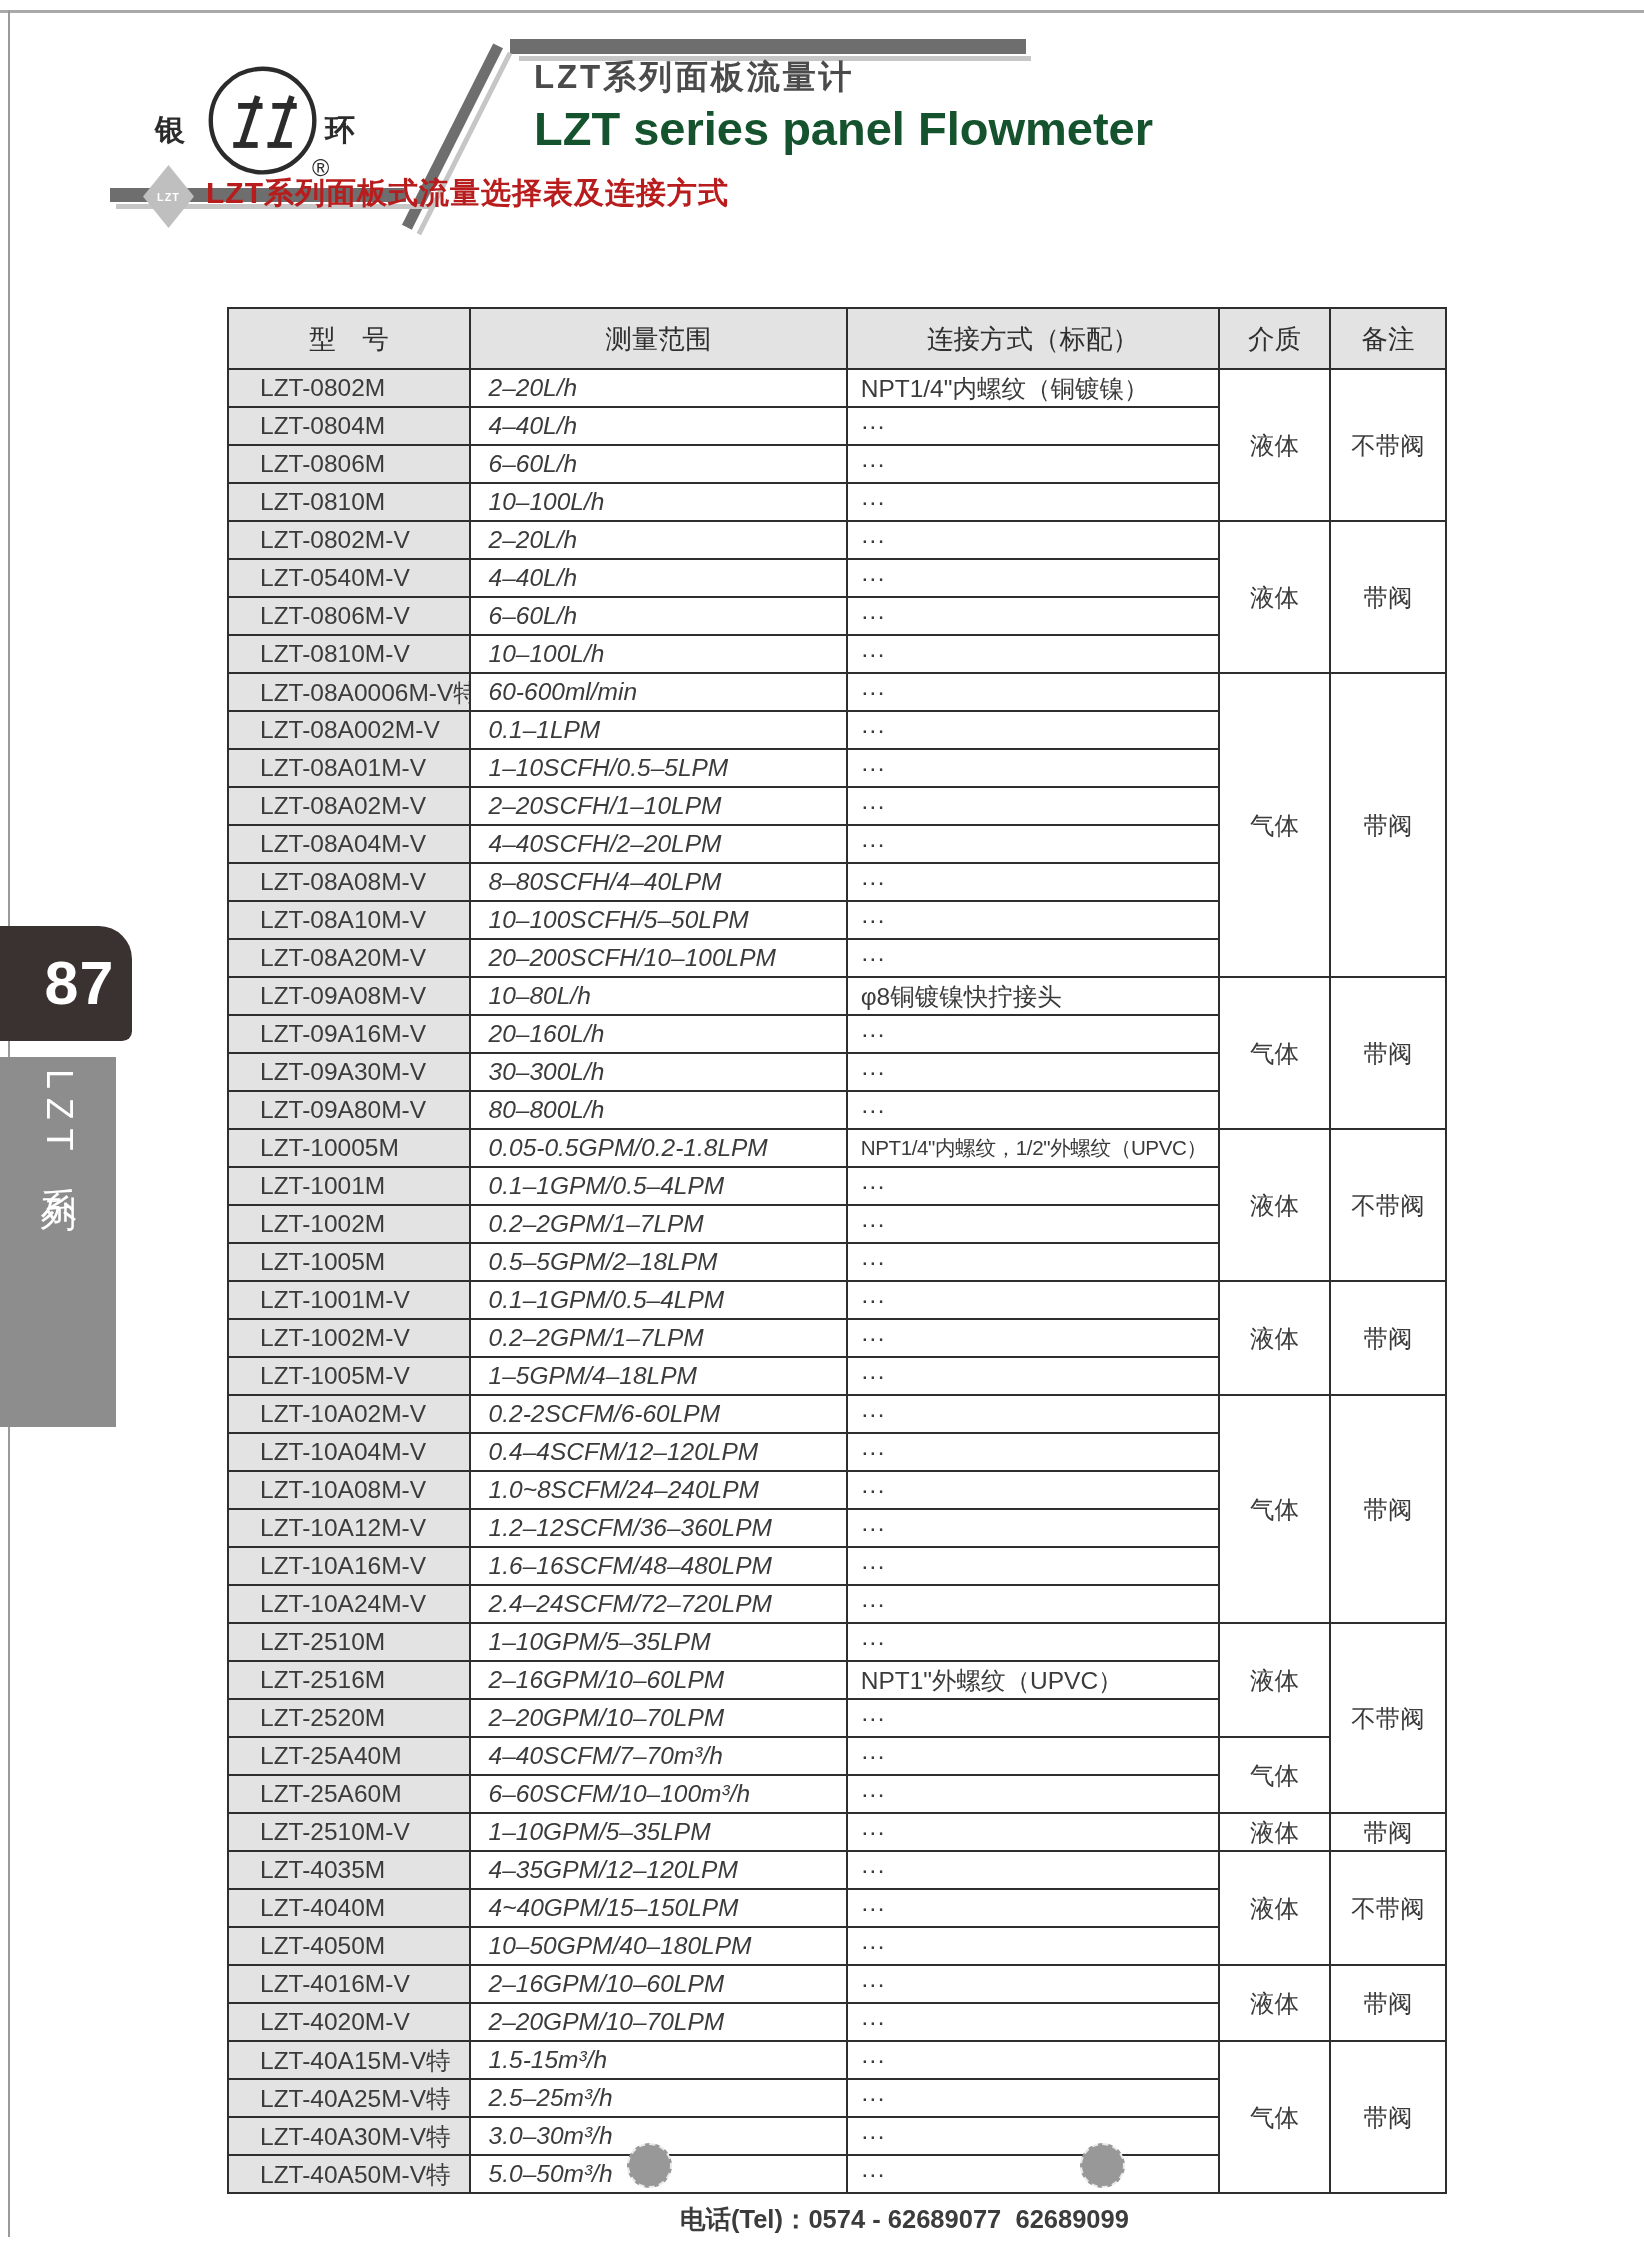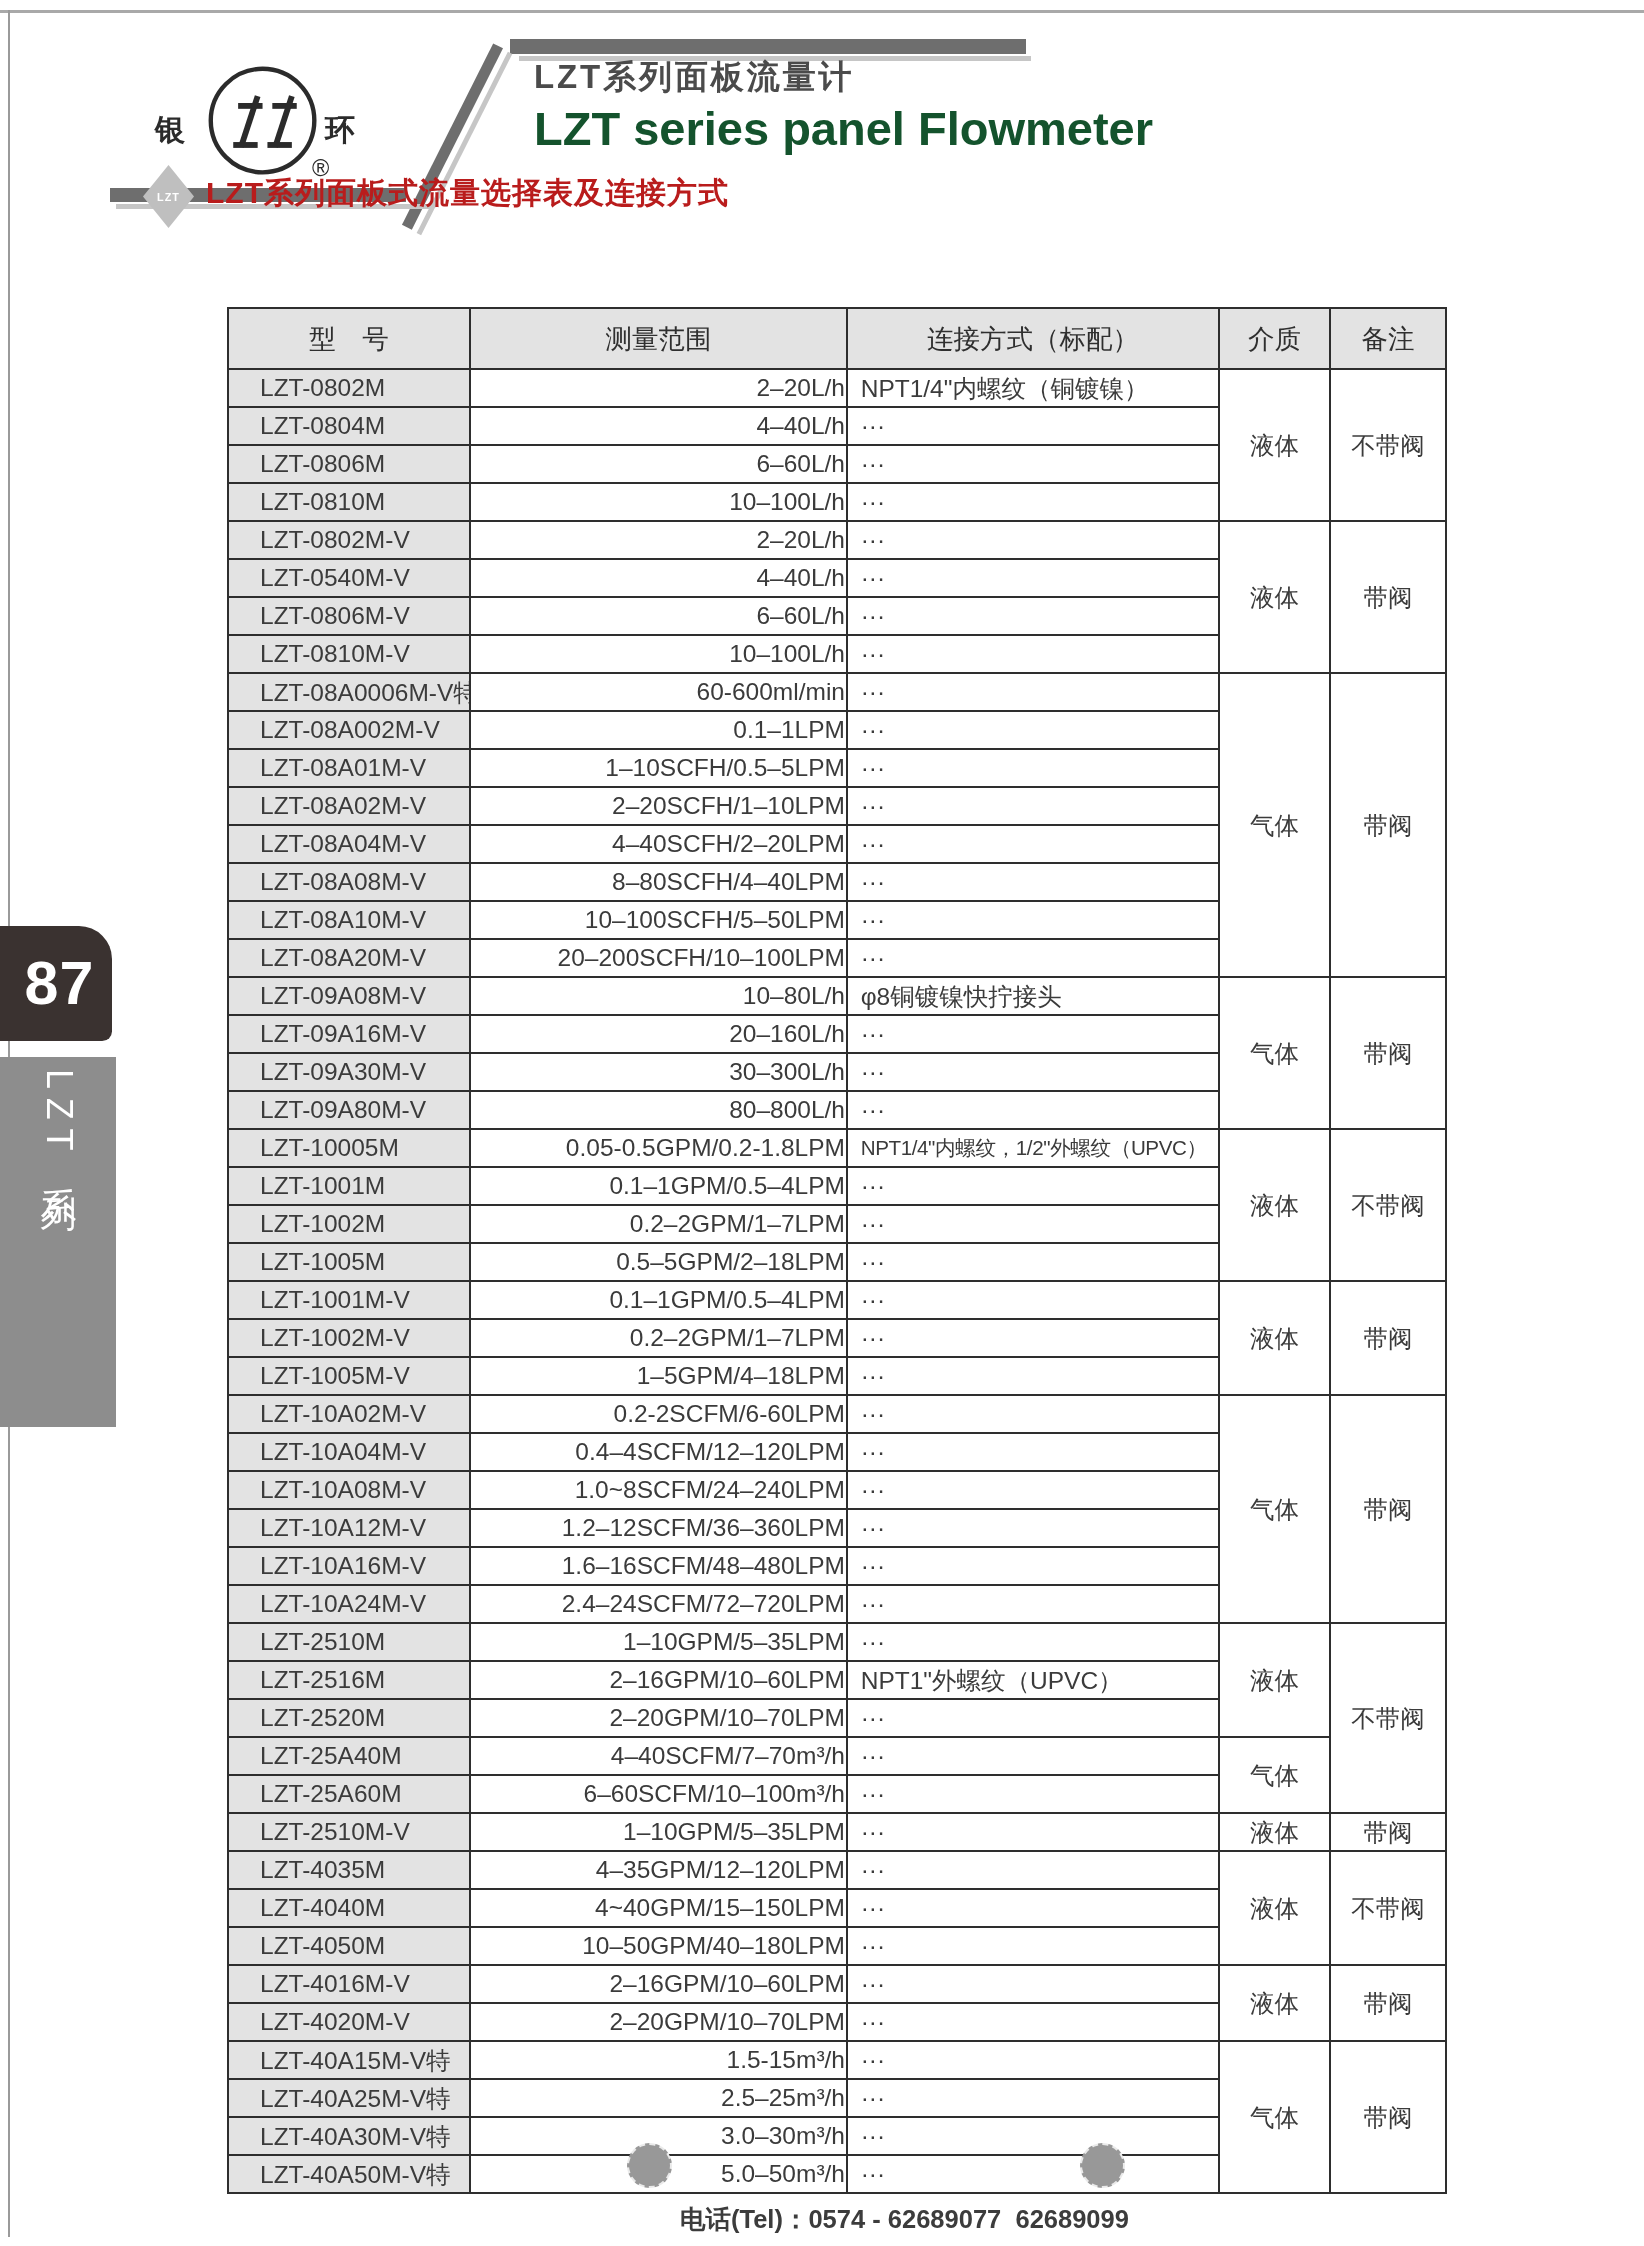--- a/index.html
+++ b/index.html
@@ -36,27 +36,27 @@
   .diamond span{color:#fff;font-size:10.8px;font-weight:bold;letter-spacing:1px;}
   .section-title{position:absolute;left:206px;top:173px;font-size:30px;font-weight:bold;color:#b91c1c;letter-spacing:1px;}
 
   
   table.sel{position:absolute;left:227px;top:307px;width:1218px;border-collapse:collapse;table-layout:fixed;
             border:2.9px solid #2e2e2e;}
   table.sel th,table.sel td{border:2px solid #2e2e2e;overflow:hidden;}
   table.sel thead th{height:57px;background:#e3e3e3;font-size:26.5px;font-weight:400;color:#2f2f2f;text-align:center;}
   table.sel tbody td{height:34px;font-size:24.5px;color:#3b3b3b;}
   td.c-model{background:#e3e3e3;text-align:left;padding-left:31px;white-space:nowrap;}
-  td.c-range{text-align:right;padding-left:17.6px;white-space:nowrap;}
+  td.c-range{text-align:left;padding-left:17.6px;white-space:nowrap;font-style:italic;}
   td.c-conn{text-align:left;padding-left:12.7px;white-space:nowrap;font-size:23.5px;}
   td.c-conn.sm{font-size:20.6px;letter-spacing:-0.4px;}
   td.c-med,td.c-rem{text-align:center;font-size:25.5px;background:#fff;}
 
   
-  .tab-dark{position:absolute;left:0;top:926px;width:112px;height:115px;background:#3a3230;
+  .tab-dark{position:absolute;left:0;top:926px;width:132px;height:115px;background:#3a3230;
             border-radius:0 33px 9.8px 0;color:#fff;text-align:right;}
   .tab-dark span{display:block;margin-right:17.6px;font-size:61px;font-weight:bold;line-height:115px;letter-spacing:1px;}
   .tab-gray{position:absolute;left:0;top:1057px;width:116px;height:370px;background:#8d8d8d;
             display:flex;justify-content:center;}
   .tab-gray span{writing-mode:vertical-rl;text-orientation:mixed;color:#fff;font-size:36px;
                  letter-spacing:8.8px;margin-top:11.8px;font-weight:500;}
 
   
   .footer-text{position:absolute;left:680px;top:2129px;font-size:25.5px;font-weight:600;color:#3c3c3c;
                line-height:36px;white-space:pre;}

